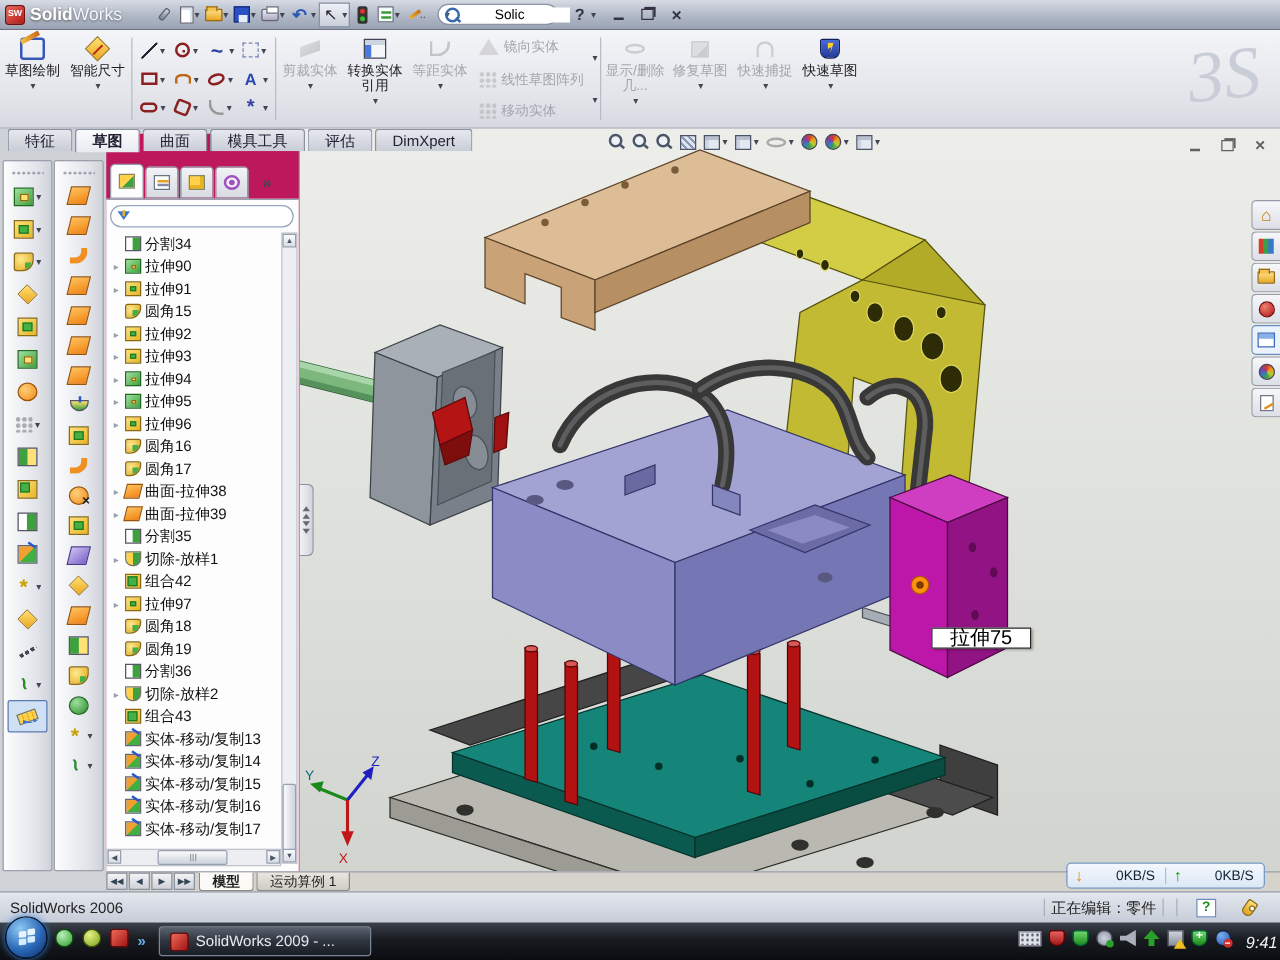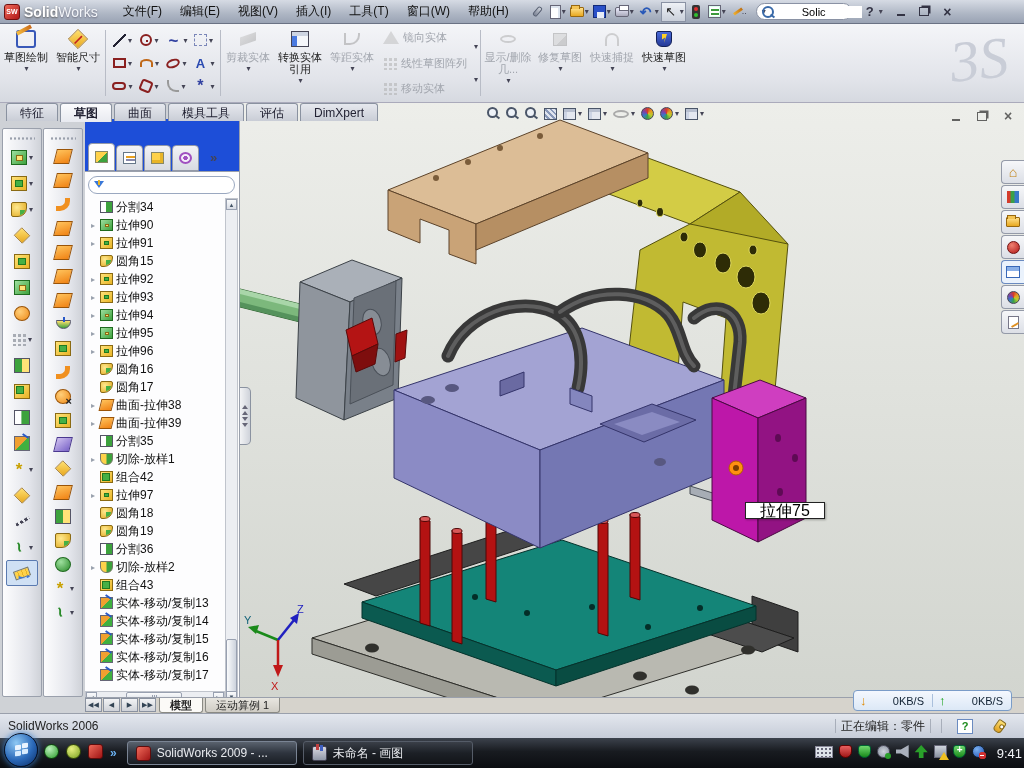--- a/index.html
+++ b/index.html
@@ -178,21 +178,21 @@
   .v-mirrorcubes { background:linear-gradient(90deg,#3da23d 48%,#ffe277 52%); border:1px solid #556; }
   .v-purple { background:linear-gradient(135deg,#cfc0f0,#7a64c8); border:1px solid #4a3890; transform:skewX(-14deg); }
   .v-ballgreen { border-radius:50%; background:radial-gradient(circle at 35% 30%,#9fe09f,#2a8a2a); border:1px solid #1f6a1f; }
   .v-elbow { width:14px; height:13px; border-right:5px solid #f09020; border-bottom:5px solid #f09020; border-radius:0 0 10px 0; }
   .v-deleteface { background:radial-gradient(circle at 35% 35%,#ffcf7a,#ef8a18); border:1px solid #9a5408; border-radius:50%; }
   .v-deleteface::after { content:"\00D7"; position:absolute; right:-2px; bottom:-4px; color:#222; font-weight:bold; font-size:11px; }
   .v-banana { width:15px; height:9px; background:linear-gradient(#ffe070,#3da23d); border:1px solid #556; border-radius:0 0 10px 10px; }
   .v-banana::after { content:""; position:absolute; left:6px; top:-4px; width:2px; height:5px; background:#2858c8; }
 
   
-  #fmpanel { position:absolute; left:85px; top:16px; width:155px; height:594px; background:#1d4ed8; border-right:1px solid #9aa0ac; }
+  #fmpanel { position:absolute; left:85px; top:4px; width:155px; height:594px; background:#be185d; border-right:1px solid #9aa0ac; }
   #fmtabs { position:absolute; left:3px; top:24px; display:flex; align-items:flex-end; }
   .fmtab { width:27px; height:26px; background:linear-gradient(#f2f3f6,#d8dbe2); border:1px solid #949aa8; border-radius:4px 4px 0 0;
     margin-right:1px; display:flex; align-items:center; justify-content:center; }
   .fmtab.active { background:#fdfdfe; height:28px; }
   .v-fmic { background:linear-gradient(135deg,#ffd24a 55%,#3da23d 55%); border:1px solid #886; }
   .v-pmic { background:#fff; border:1px solid #678; }
   .v-pmic::after { content:""; position:absolute; left:2px; top:3px; width:9px; height:2px; background:#e8a020; box-shadow:0 3px 0 #88a; }
   .v-cmic { background:#ffd24a; border:1px solid #886; box-shadow:inset -3px -3px 0 #e8b426; }
   .v-dxic { border:2px solid #a050c0; border-radius:50%; background:radial-gradient(circle,#a050c0 2px,#f4eefa 2.5px); }
   .c-chev::before { content:"\00BB"; color:#445; font-size:13px; font-weight:bold; }
@@ -272,41 +272,32 @@
   .y-vol { background:#aab0bc; clip-path:polygon(0 35%,40% 35%,100% 0,100% 100%,40% 65%,0 65%); }
   .y-up { background:#2aa02a; clip-path:polygon(50% 0,100% 55%,68% 55%,68% 100%,32% 100%,32% 55%,0 55%); }
   .y-net { background:linear-gradient(#cfd4dc,#8a92a0); border:1px solid #667; }
   .y-net::after { content:""; position:absolute; right:-3px; bottom:-3px; width:0; height:0;
     border-left:5px solid transparent; border-right:5px solid transparent; border-bottom:8px solid #f0c020; }
   .y-def { background:linear-gradient(#70d870,#1a8a1a); border-radius:3px 3px 50% 50%; border:1px solid #063; }
   .y-def::after { content:"+"; position:absolute; left:3px; top:-2px; color:#fff; font-size:10px; font-weight:bold; }
   .y-sync { background:radial-gradient(circle at 35% 30%,#7ab0f0,#2050b0); border-radius:50%; border:1px solid #123; }
   .y-sync::after { content:""; position:absolute; right:-2px; bottom:-2px; width:7px; height:7px; border-radius:50%; background:#d03030; box-shadow:inset 0 0 0 1.5px #d03030; }
   .y-sync i { position:absolute; right:0; bottom:1px; width:4px; height:1.5px; background:#fff; z-index:1; }
-  #clock { color:#f0f2f6; font-size:13px; margin-left:4px; }
+  #clock { color:#f0f2f6; font-size:13px; margin-left:4px;font-style:italic; }
 </style>
 </head>
 <body>
 
 <div id="screen">
 
   <div id="titlebar">
     <div id="logo">
       <span class="swcube">SW</span>
       <span><span class="b">Solid</span><span class="l">Works</span></span>
     </div>
-    <div id="menubar">
-        <span class="menu-item">文件(F)</span>
-        <span class="menu-item">编辑(E)</span>
-        <span class="menu-item">视图(V)</span>
-        <span class="menu-item">插入(I)</span>
-        <span class="menu-item">工具(T)</span>
-        <span class="menu-item">窗口(W)</span>
-        <span class="menu-item">帮助(H)</span>
-      </div>
     <div id="tb-icons">
         <span class="tbtn">
           <span class="g v-pin"></span>
         </span>
         <span class="tbtn">
           <span class="g v-page"></span>
           <span class="dd">▾</span>
         </span>
         <span class="tbtn">
           <span class="g v-folder"></span>
@@ -1061,24 +1052,20 @@
         <span><span class="g q-ic q-messenger"></span></span>
         <span><span class="g q-ic q-media"></span></span>
         <span><span class="g q-ic q-sw"></span></span>
         <span class="gc c-chevd"></span>
       </div>
     <div id="taskbuttons" style="display:flex;">
         <div class="taskbtn active">
           <span class="g q-ic q-sw ticon"></span>
           <span>SolidWorks 2009 - ...</span>
         </div>
-        <div class="taskbtn">
-          <span class="g ticon t-paint"></span>
-          <span>未命名 - 画图</span>
-        </div>
       </div>
     <div id="tray">
         <span><span class="g y y-kbd"></span></span>
         <span><span class="g y y-shieldr"></span></span>
         <span><span class="g y y-shieldg"></span></span>
         <span><span class="g y y-gear"></span></span>
         <span><span class="g y y-vol"></span></span>
         <span><span class="g y y-up"></span></span>
         <span><span class="g y y-net"></span></span>
         <span><span class="g y y-def"></span></span>

